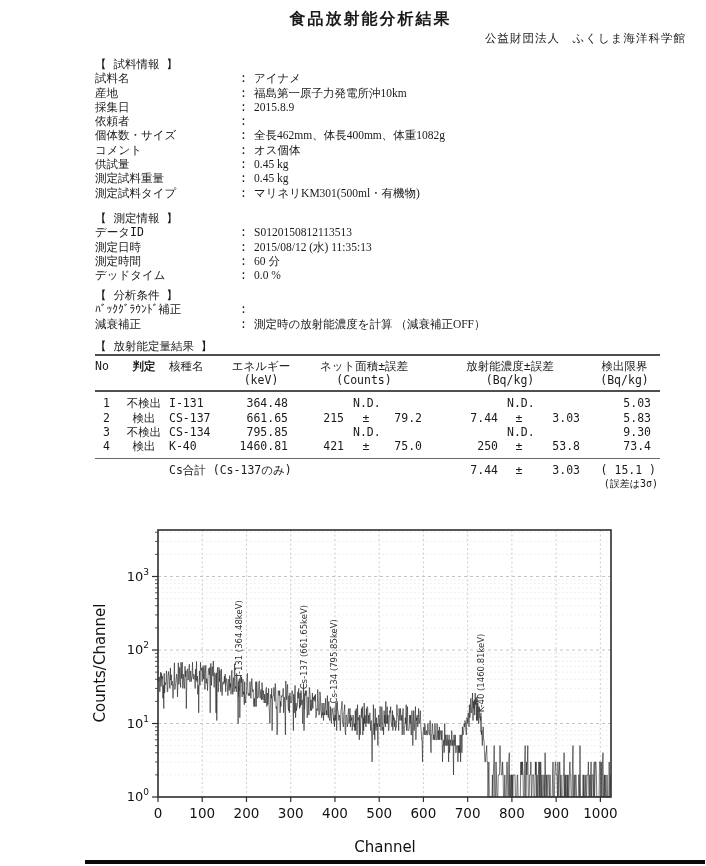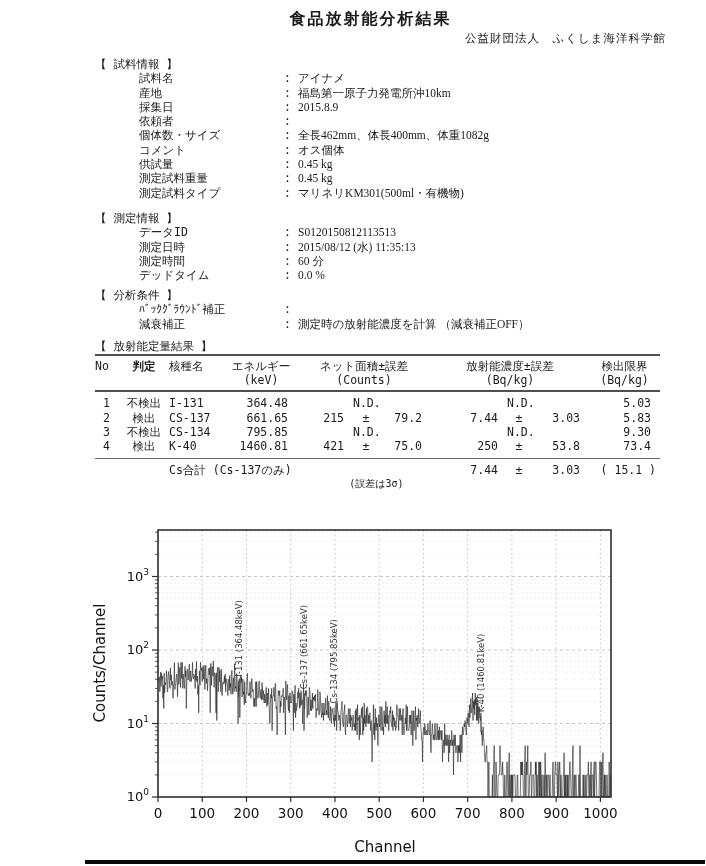--- a/index.html
+++ b/index.html
@@ -3,45 +3,45 @@
 <meta charset="utf-8">
 <style>
   html,body{margin:0;padding:0;background:#e8e8e8;}
   .page{
     position:relative;width:706px;height:866px;background:#ffffff;
     font-family:"DejaVu Sans Mono","Liberation Sans",sans-serif;
     color:#1a1a1a;overflow:hidden;margin:0 auto;
   }
   .title{position:absolute;top:9px;left:0;right:0;text-align:center;
     font-size:16px;font-weight:bold;letter-spacing:2px;padding-left:35px;}
-  .org{position:absolute;top:31px;right:40px;font-size:11.5px;letter-spacing:1px;}
+  .org{position:absolute;top:31px;right:20px;font-size:11.5px;letter-spacing:1px;}
   .sec{position:absolute;left:95px;font-size:11.5px;line-height:14.3px;white-space:nowrap;}
   .sec-heading{margin-bottom:0;}
   .frow{display:flex;}
-  .flabel{width:145px;flex:0 0 145px;margin-left:44px;}
+  .flabel{width:145px;flex:0 0 145px;}
   .fcolon{width:6px;flex:0 0 6px;}
   .fvalue{margin-left:8px;font-family:Liberation Serif, serif;}
   #sec-sample{top:57px;}
   #sec-measure{top:211px;}
   #sec-analysis{top:288px;}
   #sec-results{top:339px;}
   .rtable{position:absolute;left:95px;top:354px;width:565px;font-size:11.5px;}
   .rule-heavy{border-top:2.5px solid #4f4f4f;}
   .rule-thin{border-top:1.5px solid #6a6a6a;}
   .tgrid{display:grid;grid-template-columns:24px 50px 56px 72px 56px 26px 52px 76px 24px 58px 71px;
     line-height:14.2px;}
   .thead{padding:3px 0 3px 0;}
   .tbody{padding:4px 0 5px 0;}
   .tsum{padding:4px 0 1px 0;}
   .cell{white-space:nowrap;}
   .a-l{text-align:left;}
   .a-c{text-align:center;}
   .a-r{text-align:right;padding-right:9px;}
   .a-rr{text-align:right;padding-right:4px;}
-  .tnote{text-align:center;font-size:10px;line-height:12px;padding-right:2px;}
+  .tnote{text-align:right;font-size:10px;line-height:12px;padding-right:2px;}
   .chart-wrap{position:absolute;left:55px;top:515px;width:650px;height:350px;}
   .scan-bar{position:absolute;left:85px;top:860px;width:620px;height:4px;background:#0a0a0a;}
   svg text{font-family:"DejaVu Sans","Liberation Sans",sans-serif;}
 </style>
 </head>
 <body>
 
 <div class="page">
 
   <div class="title">食品放射能分析結果</div>

